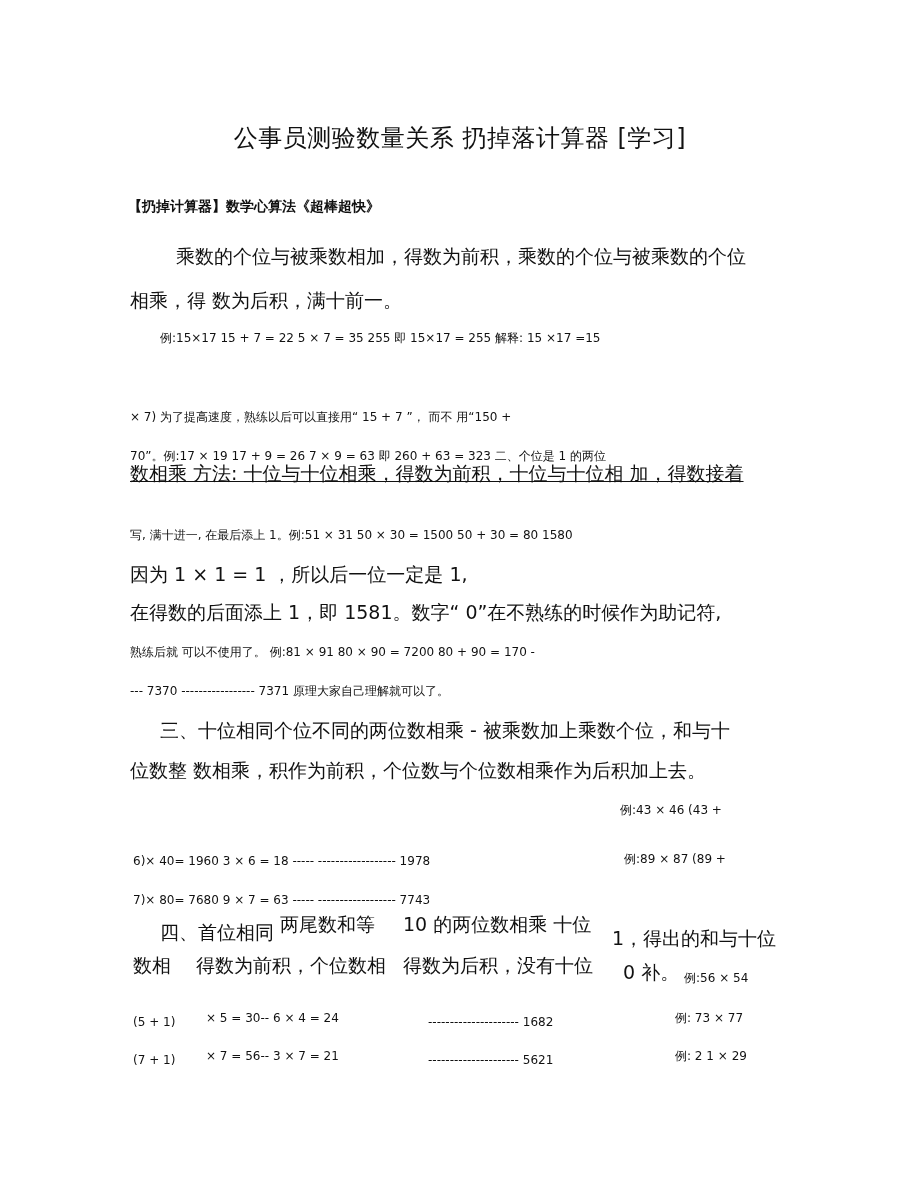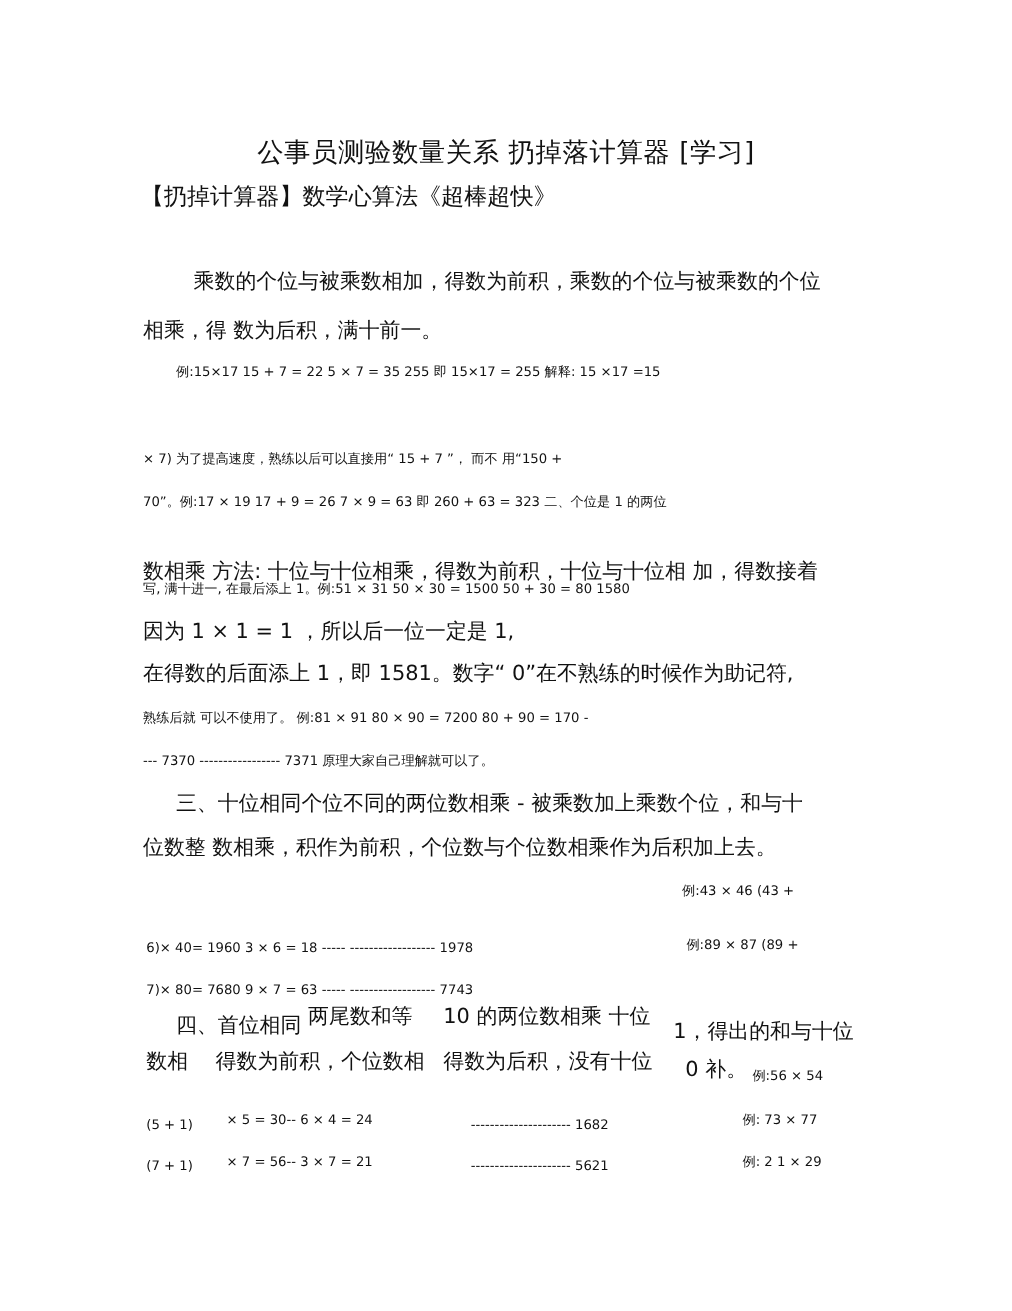--- a/index.html
+++ b/index.html
@@ -7,42 +7,42 @@
     width: 920px; height: 1192px; position: relative; overflow: hidden;
     font-family: "DejaVu Sans", "Liberation Sans", sans-serif;
     color: #111111;
   }
   .page { position: absolute; left: 0; top: 0; width: 828px; height: 1192px; }
   .title {
     position: absolute; left: 0; width: 920px; top: 122px;
     text-align: center; font-size: 24px; letter-spacing: 0.5px;
   }
   .subtitle {
-    position: absolute; left: 128px; top: 164px; font-size: 21px;
+    position: absolute; left: 128px; top: 198px; font-size: 14px; font-weight: bold;
   }
   .line {
     position: absolute; white-space: nowrap; font-size: 19px; line-height: 24px;
   }
   .small { font-size: 12px; }
   .clip { overflow: hidden; height: 22px; }
 </style>
 </head>
 <body>
 
 <div class="page">
 
   <div class="title">公事员测验数量关系  扔掉落计算器 [学习]</div>
   <div class="subtitle">【扔掉计算器】数学心算法《超棒超快》</div>
 
   <div class="line" style="left:176px; top:244px;">乘数的个位与被乘数相加，得数为前积，乘数的个位与被乘数的个位</div>
   <div class="line" style="left:130px; top:288px;">相乘，得  数为后积，满十前一。</div>
   <div class="line small" style="left:160px; top:326px;">例:15×17 15 + 7 = 22 5 ×  7 = 35 255 即  15×17 = 255 解释: 15 ×17 =15</div>
   <div class="line small" style="left:130px; top:405px;">×  7) 为了提高速度，熟练以后可以直接用“  15 + 7 ”，  而不  用“150 +</div>
   <div class="line small" style="left:130px; top:444px;">70”。例:17 ×  19 17 + 9 = 26 7 ×  9 = 63 即 260 + 63 = 323 二、个位是 1 的两位</div>
-  <div class="line" style="left:130px; top:507px;">数相乘 方法: 十位与十位相乘，得数为前积，十位与十位相 加，得数接着</div>
+  <div class="line" style="left:130px; top:461px;text-decoration:underline;">数相乘 方法: 十位与十位相乘，得数为前积，十位与十位相 加，得数接着</div>
   <div class="line small" style="left:130px; top:523px;">写, 满十进一, 在最后添上  1。例:51 ×  31 50 ×  30 = 1500 50 + 30 = 80      1580</div>
   <div class="line" style="left:130px; top:562px;">因为  1 ×  1 = 1 ，所以后一位一定是  1,</div>
   <div class="line" style="left:130px; top:600px;">在得数的后面添上  1，即  1581。数字“  0”在不熟练的时候作为助记符,</div>
   <div class="line small" style="left:130px; top:640px;">熟练后就  可以不使用了。  例:81 ×  91 80 ×  90 = 7200 80 + 90 = 170 -</div>
   <div class="line small" style="left:130px; top:679px;">--- 7370 ----------------- 7371 原理大家自己理解就可以了。</div>
 
   <div class="line" style="left:160px; top:718px;">三、十位相同个位不同的两位数相乘  - 被乘数加上乘数个位，和与十</div>
   <div class="line" style="left:130px; top:758px;">位数整  数相乘，积作为前积，个位数与个位数相乘作为后积加上去。</div>
   <div class="line small" style="left:620px; top:798px;">例:43 ×  46 (43 +</div>
   <div class="line small" style="left:133px; top:849px;">6)×  40= 1960 3    ×  6 = 18 -----  ------------------ 1978</div>

